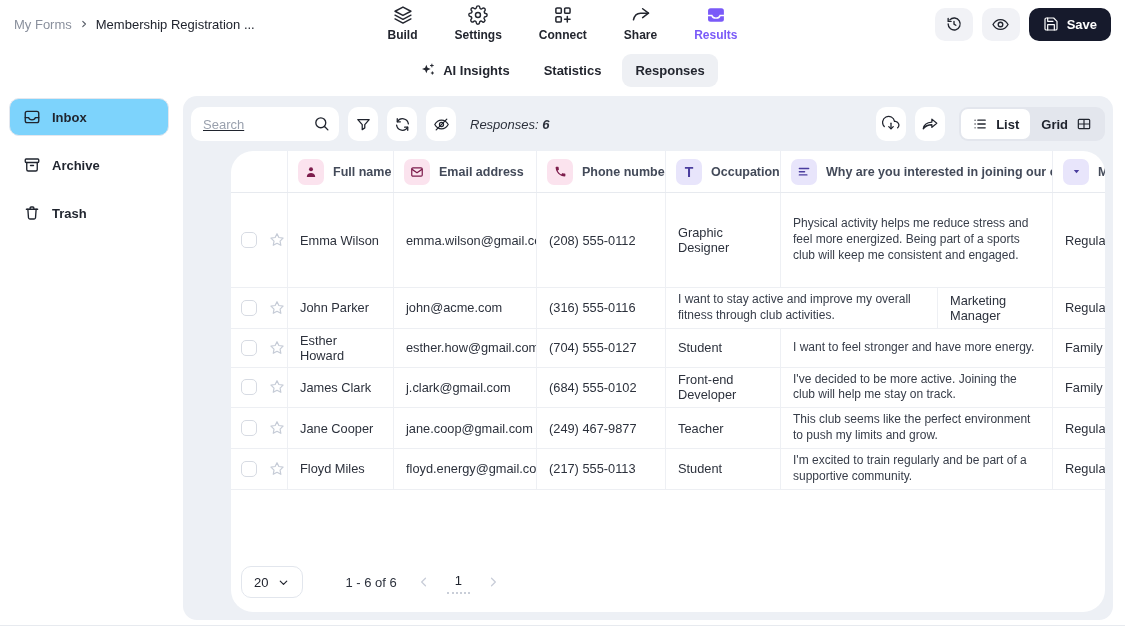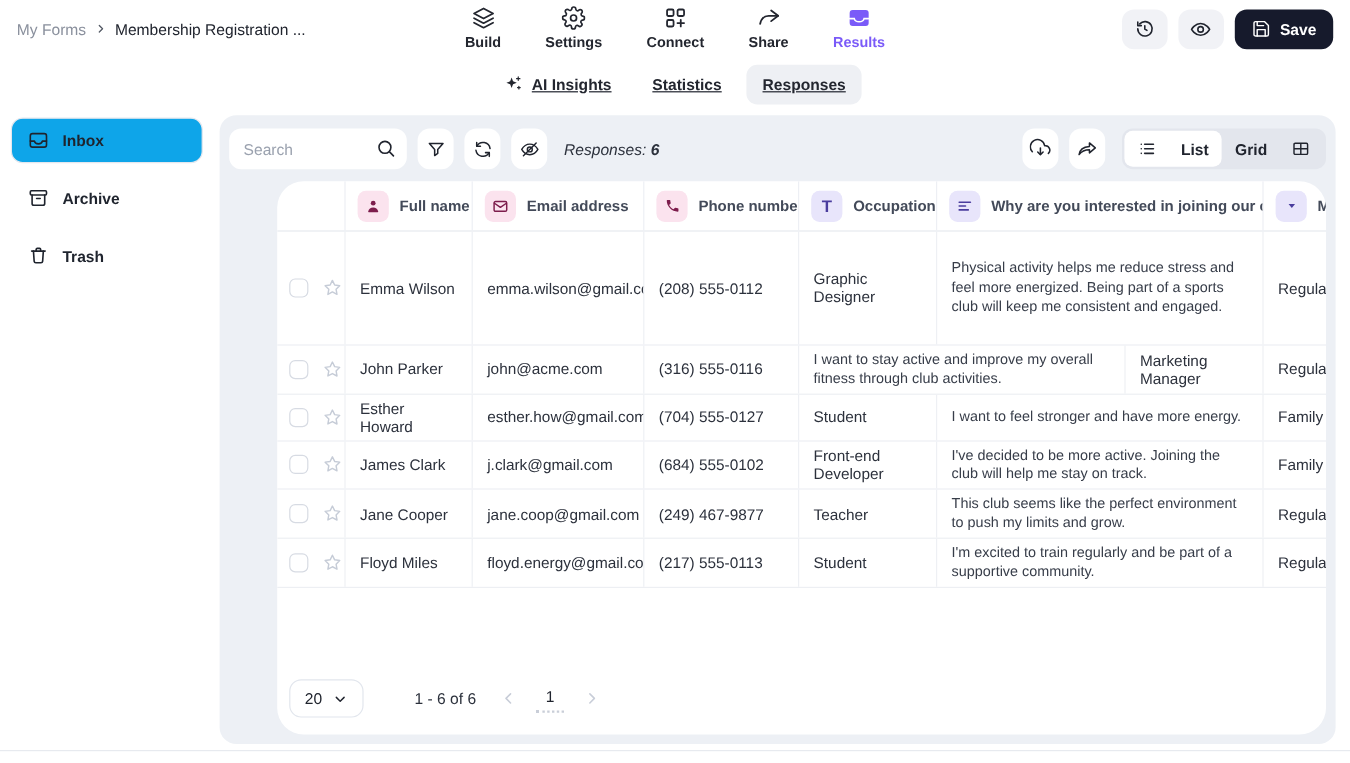--- a/index.html
+++ b/index.html
@@ -19,44 +19,44 @@
   .bc-current { color:#20242e; }
   .main-nav { position:absolute; left:50%; transform:translateX(-50%); top:5px; display:flex; gap:37px; }
   .nav-item { display:flex; flex-direction:column; align-items:center; gap:3px; font-size:12px; font-weight:600; color:#23262f; cursor:pointer; }
   .nav-item .nicon { height:20px; display:flex; align-items:center; }
   .nav-item.active { color:#7a5af8; }
   .topbar-actions { margin-left:auto; display:flex; gap:9px; align-items:center; }
   .icon-btn { width:38px; height:33px; border:none; border-radius:10px; background:#f1f2f6; display:flex; align-items:center; justify-content:center; color:#20242e; cursor:pointer; }
   .save-btn { height:33px; border:none; border-radius:10px; background:#161a2c; color:#fff; padding:0 14px; display:flex; align-items:center; gap:8px; font-size:13px; font-weight:600; cursor:pointer; font-family:inherit; }
 
   
-  .subtabs { height:44px; display:flex; justify-content:center; align-items:center; gap:8px;text-decoration:underline; }
+  .subtabs { height:44px; display:flex; justify-content:center; align-items:center; gap:8px; }
   .subtab { display:flex; align-items:center; gap:7px; padding:9px 13px; border-radius:9px; font-size:13px; font-weight:600; color:#23262f; cursor:pointer; }
   .subtab.active { background:#eef0f4; }
 
   
   .content { display:flex; height:544px; padding-top:4px; }
   .sidebar { width:183px; padding:2px 14px 0 9px; flex-shrink:0; }
   .side-item { display:flex; align-items:center; gap:11px; padding:9px 13px; border-radius:10px; border:1px solid transparent; font-size:13px; font-weight:600; color:#1f242e; margin-bottom:10px; cursor:pointer; }
-  .side-item.active { background:#0ea5e9; border-color:#e4e7ee; }
+  .side-item.active { background:#7dd3fc; border-color:#e4e7ee; }
 
   .panel { flex:1; margin:0 12px 16px 0; background:#edf0f5; border-radius:14px; padding:8px; display:flex; flex-direction:column; min-width:0; }
 
   
   .toolbar { display:flex; align-items:center; padding:3px 0 10px; }
   .search-wrap { position:relative; width:148px; flex-shrink:0; }
-  .search-input { width:100%; height:34px; border:none; border-radius:10px; background:#fff; padding:0 30px 0 12px; font-size:13px; color:#20242e; font-family:inherit; outline:none; }
+  .search-input { width:100%; height:34px; border:none; border-radius:10px; background:#fff; padding:0 30px 0 12px; font-size:13px; color:#20242e; font-family:inherit; outline:none;text-decoration:underline; }
   .search-input::placeholder { color:#9aa1ae; }
   .search-ic { position:absolute; right:9px; top:8px; color:#20242e; }
   .tool-btn { min-width:30px; height:34px; border:none; border-radius:10px; background:#fff; display:flex; align-items:center; justify-content:center; color:#20242e; margin-left:9px; padding:0 5px; cursor:pointer; }
   .responses-label { font-size:13px; color:#2c313c; margin-left:14px; white-space:nowrap;font-style:italic; }
   .responses-label b { font-weight:700; }
   .toolbar-right { margin-left:auto; display:flex; align-items:center; }
   .segmented { background:#e3e6ed; border-radius:9px; padding:2px; display:flex; height:34px; margin-left:14px; }
-  .segment { display:flex; align-items:center; gap:20px; padding:0 11px; border-radius:7px; font-size:13px; font-weight:600; color:#20242e; cursor:pointer; }
+  .segment { display:flex; align-items:center; gap:8px; padding:0 11px; border-radius:7px; font-size:13px; font-weight:600; color:#20242e; cursor:pointer; }
   .segment.active { background:#fff; }
 
   
   .sheet { flex:1; background:#fff; border-radius:22px; overflow:hidden; display:flex; flex-direction:column; min-height:0;margin-left:40px; }
   .thead { display:flex; height:42px; border-bottom:1px solid #e7eaef; flex-shrink:0; }
   .th { display:flex; align-items:center; gap:9px; padding:0 10px; border-right:1px solid #edeff4; font-size:12.5px; font-weight:700; color:#434a59; flex-shrink:0; overflow:hidden; white-space:nowrap; cursor:pointer; }
   .chip { width:26px; height:26px; border-radius:7px; display:flex; align-items:center; justify-content:center; flex-shrink:0; }
   .chip.pink { background:#fbe3ee; color:#7d1d4c; }
   .chip.purple { background:#e8e5fb; color:#4a3d9e; }
   .chip .tletter { font-size:14px; font-weight:600; }

